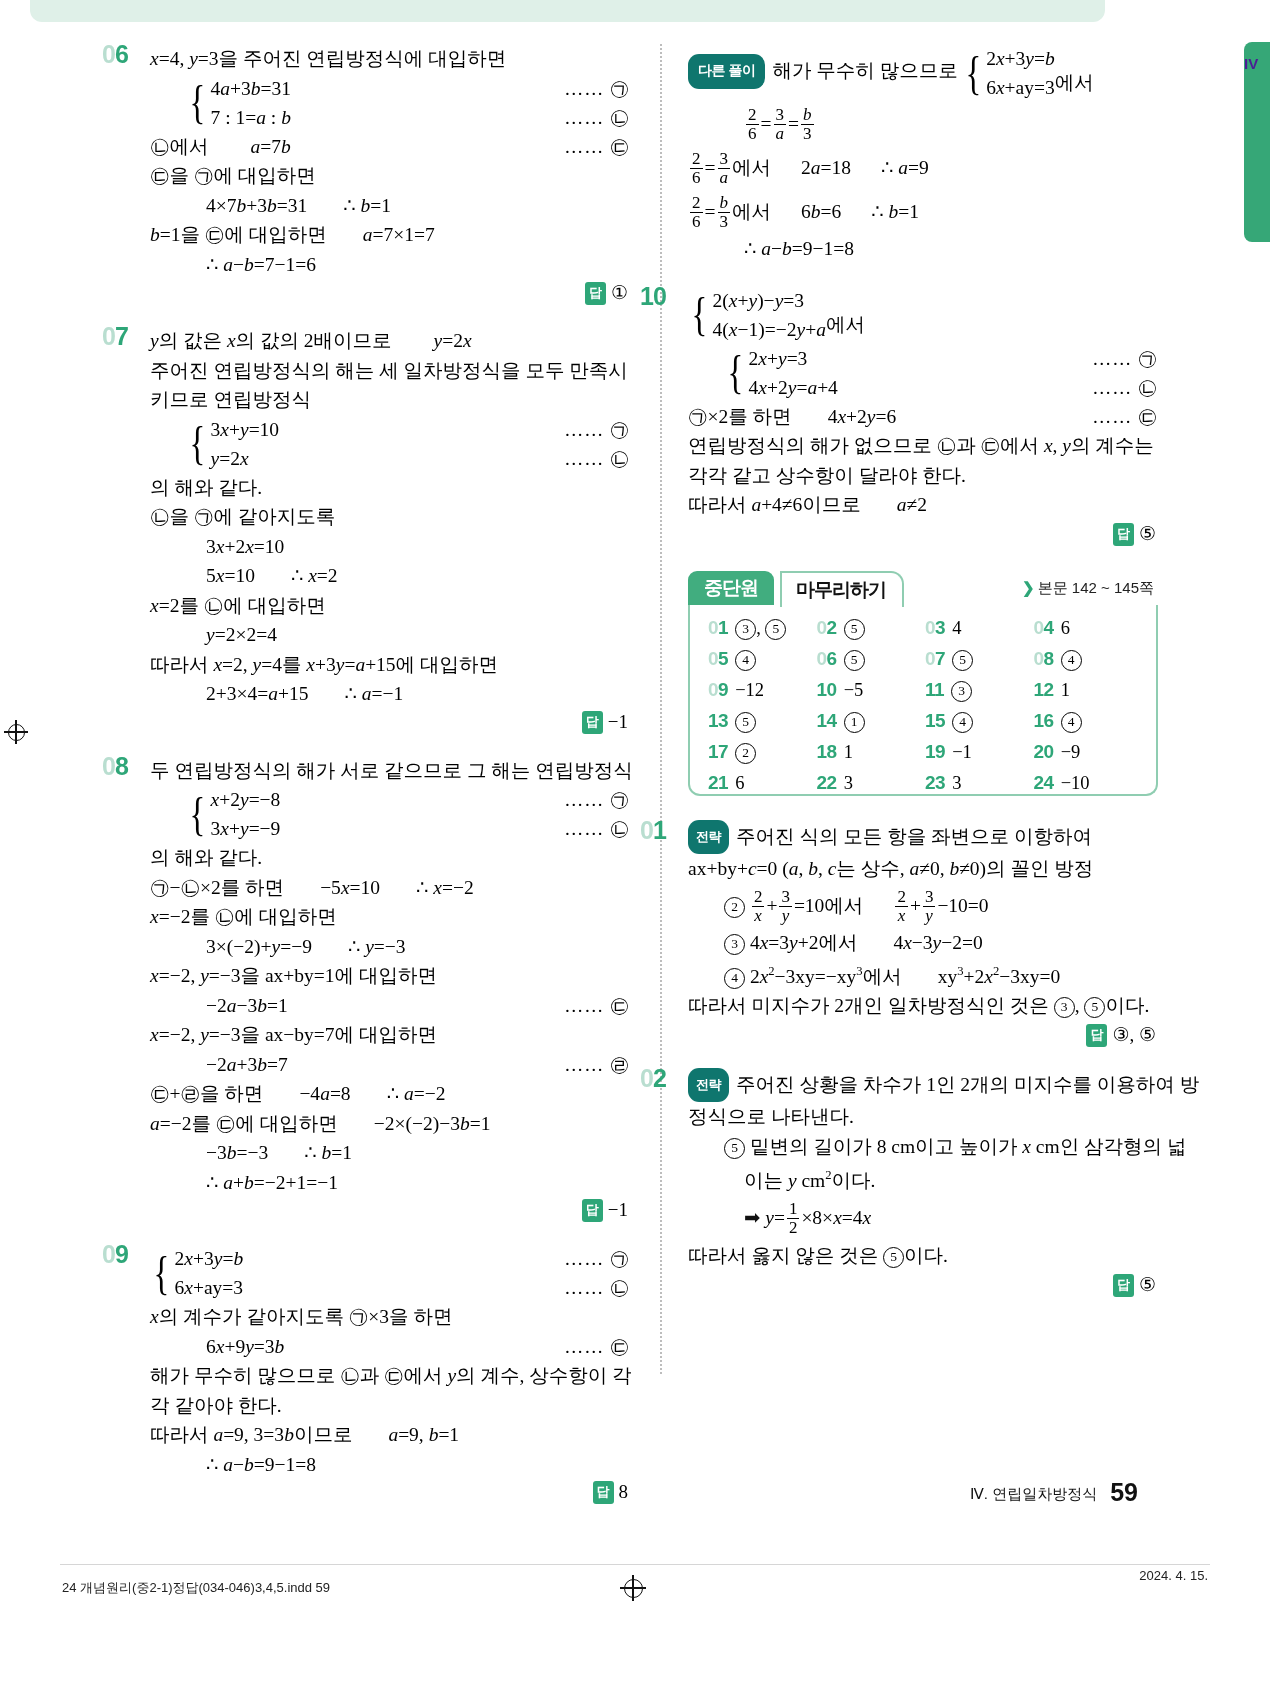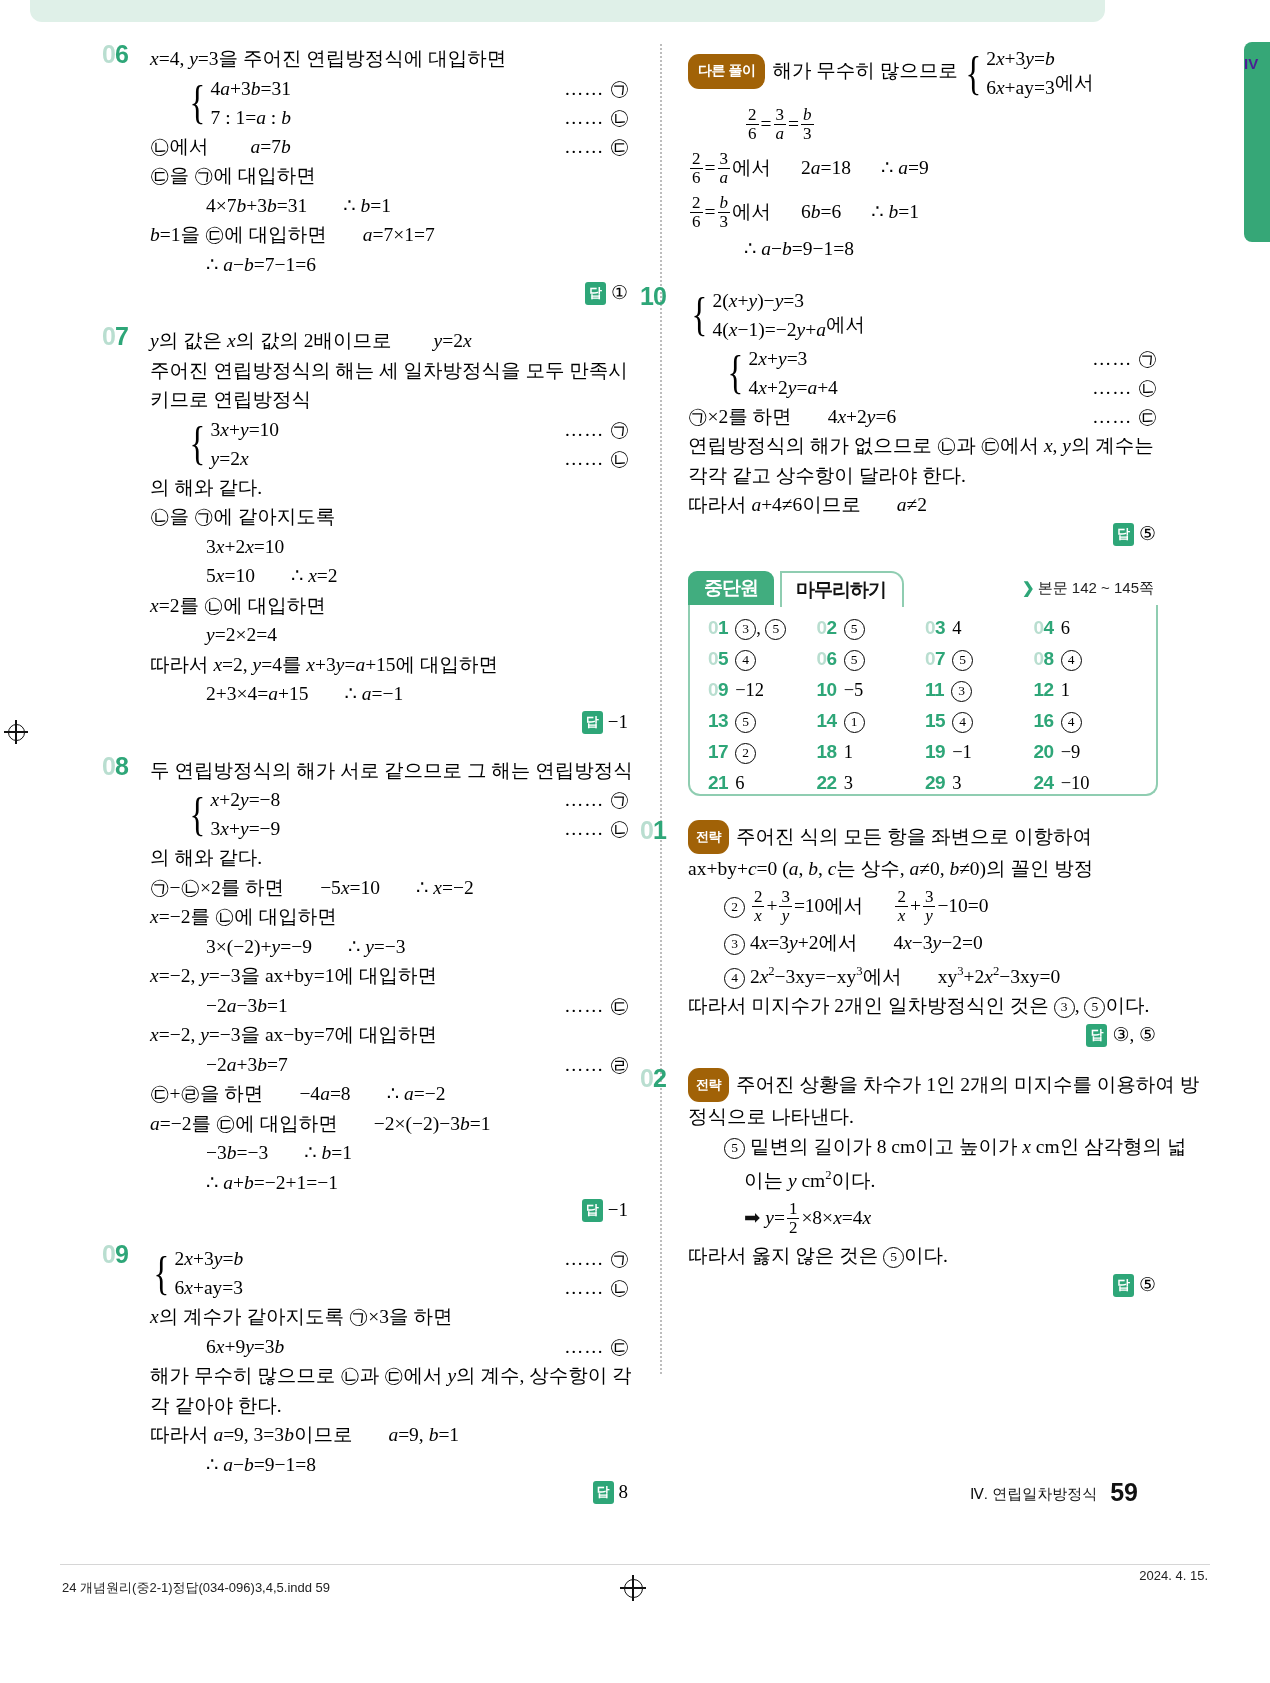--- a/index.html
+++ b/index.html
@@ -78,21 +78,21 @@
   .ans{ position:absolute; right:2px; top:2px; font-size:19px; white-space:nowrap;}
   .ansbadge{
     display:inline-block; background:#2ea678; color:#fff;
     font-family:"Liberation Sans", sans-serif; font-size:13px;
     padding:2px 4px 3px 4px; border-radius:3px; font-weight:bold;
     vertical-align:2px; margin-right:5px;
   }
 
   
   .pill{
-    display:inline-block; background:#a16207; color:#fff;
+    display:inline-block; background:#0f766e; color:#fff;
     font-family:"Liberation Sans", sans-serif; font-weight:bold;
     font-size:14px; border-radius:11px; padding:2px 10px 3px 10px;
     margin-right:7px; vertical-align:2px; letter-spacing:-0.5px;
   }
   .pill.small{ font-size:13px; padding:2px 8px 3px 8px;}
 
   
   .frac{ display:inline-block; vertical-align:middle; text-align:center;
          font-size:17px; line-height:1.05; margin:0 2px; position:relative; top:-1px;}
   .frac .n{ display:block; padding:0 2px;}
@@ -323,21 +323,21 @@
             <div class="acell"><span class="an"><span class="d">13</span></span><span><span class="circ">5</span></span></div>
             <div class="acell"><span class="an"><span class="d">14</span></span><span><span class="circ">1</span></span></div>
             <div class="acell"><span class="an"><span class="d">15</span></span><span><span class="circ">4</span></span></div>
             <div class="acell"><span class="an"><span class="d">16</span></span><span><span class="circ">4</span></span></div>
             <div class="acell"><span class="an"><span class="d">17</span></span><span><span class="circ">2</span></span></div>
             <div class="acell"><span class="an"><span class="d">18</span></span><span>1</span></div>
             <div class="acell"><span class="an"><span class="d">19</span></span><span>−1</span></div>
             <div class="acell"><span class="an"><span class="d">20</span></span><span>−9</span></div>
             <div class="acell"><span class="an"><span class="d">21</span></span><span>6</span></div>
             <div class="acell"><span class="an"><span class="d">22</span></span><span>3</span></div>
-            <div class="acell"><span class="an"><span class="d">29</span></span><span>3</span></div>
+            <div class="acell"><span class="an"><span class="d">23</span></span><span>3</span></div>
             <div class="acell"><span class="an"><span class="d">24</span></span><span>−10</span></div>
           </div>
         </div>
       </div>
       <div class="prob" style="margin-top:24px">
         <div class="pnum"><span class="z">0</span><span class="d">1</span></div>
         <div class="line ind1"><span class="pill small">전략</span>주어진 식의 모든 항을 좌변으로 이항하여</div>
         <div class="line ind1">ax+by+<i class="v">c</i>=0 (<i class="v">a</i>, <i class="v">b</i>, <i class="v">c</i>는 상수, <i class="v">a</i>≠0, <i class="v">b</i>≠0)의 꼴인 방정</div>
         <div class="line ind2" style="line-height:44px"><span class="circ">2</span> <span class="frac"><span class="n">2</span><span class="d2"><i class="v">x</i></span></span>+<span class="frac"><span class="n">3</span><span class="d2"><i class="v">y</i></span></span>=10에서<span class="sp"></span><span class="frac"><span class="n">2</span><span class="d2"><i class="v">x</i></span></span>+<span class="frac"><span class="n">3</span><span class="d2"><i class="v">y</i></span></span>−10=0</div>
         <div class="line ind2"><span class="circ">3</span> 4<i class="v">x</i>=3<i class="v">y</i>+2에서<span style="display:inline-block;width:36px"></span>4<i class="v">x</i>−3<i class="v">y</i>−2=0</div>
@@ -358,19 +358,19 @@
         <div class="ansrow">
           <span class="ans"><span class="ansbadge">답</span>⑤</span>
         </div>
       </div>
     </div>
 
   <div class="pagefoot">
     <span>Ⅳ. 연립일차방정식</span><span class="pg">59</span>
   </div>
   <div class="botline"></div>
-  <div class="botleft">24 개념원리(중2-1)정답(034-096)3,4,5.indd   59</div>
+  <div class="botleft">24 개념원리(중2-1)정답(034-046)3,4,5.indd   59</div>
   <div class="botright">2024. 4. 15.</div>
   <div class="regmark">
       <span class="ring"></span>
     </div>
 
 </div>
 
 </body></html>

